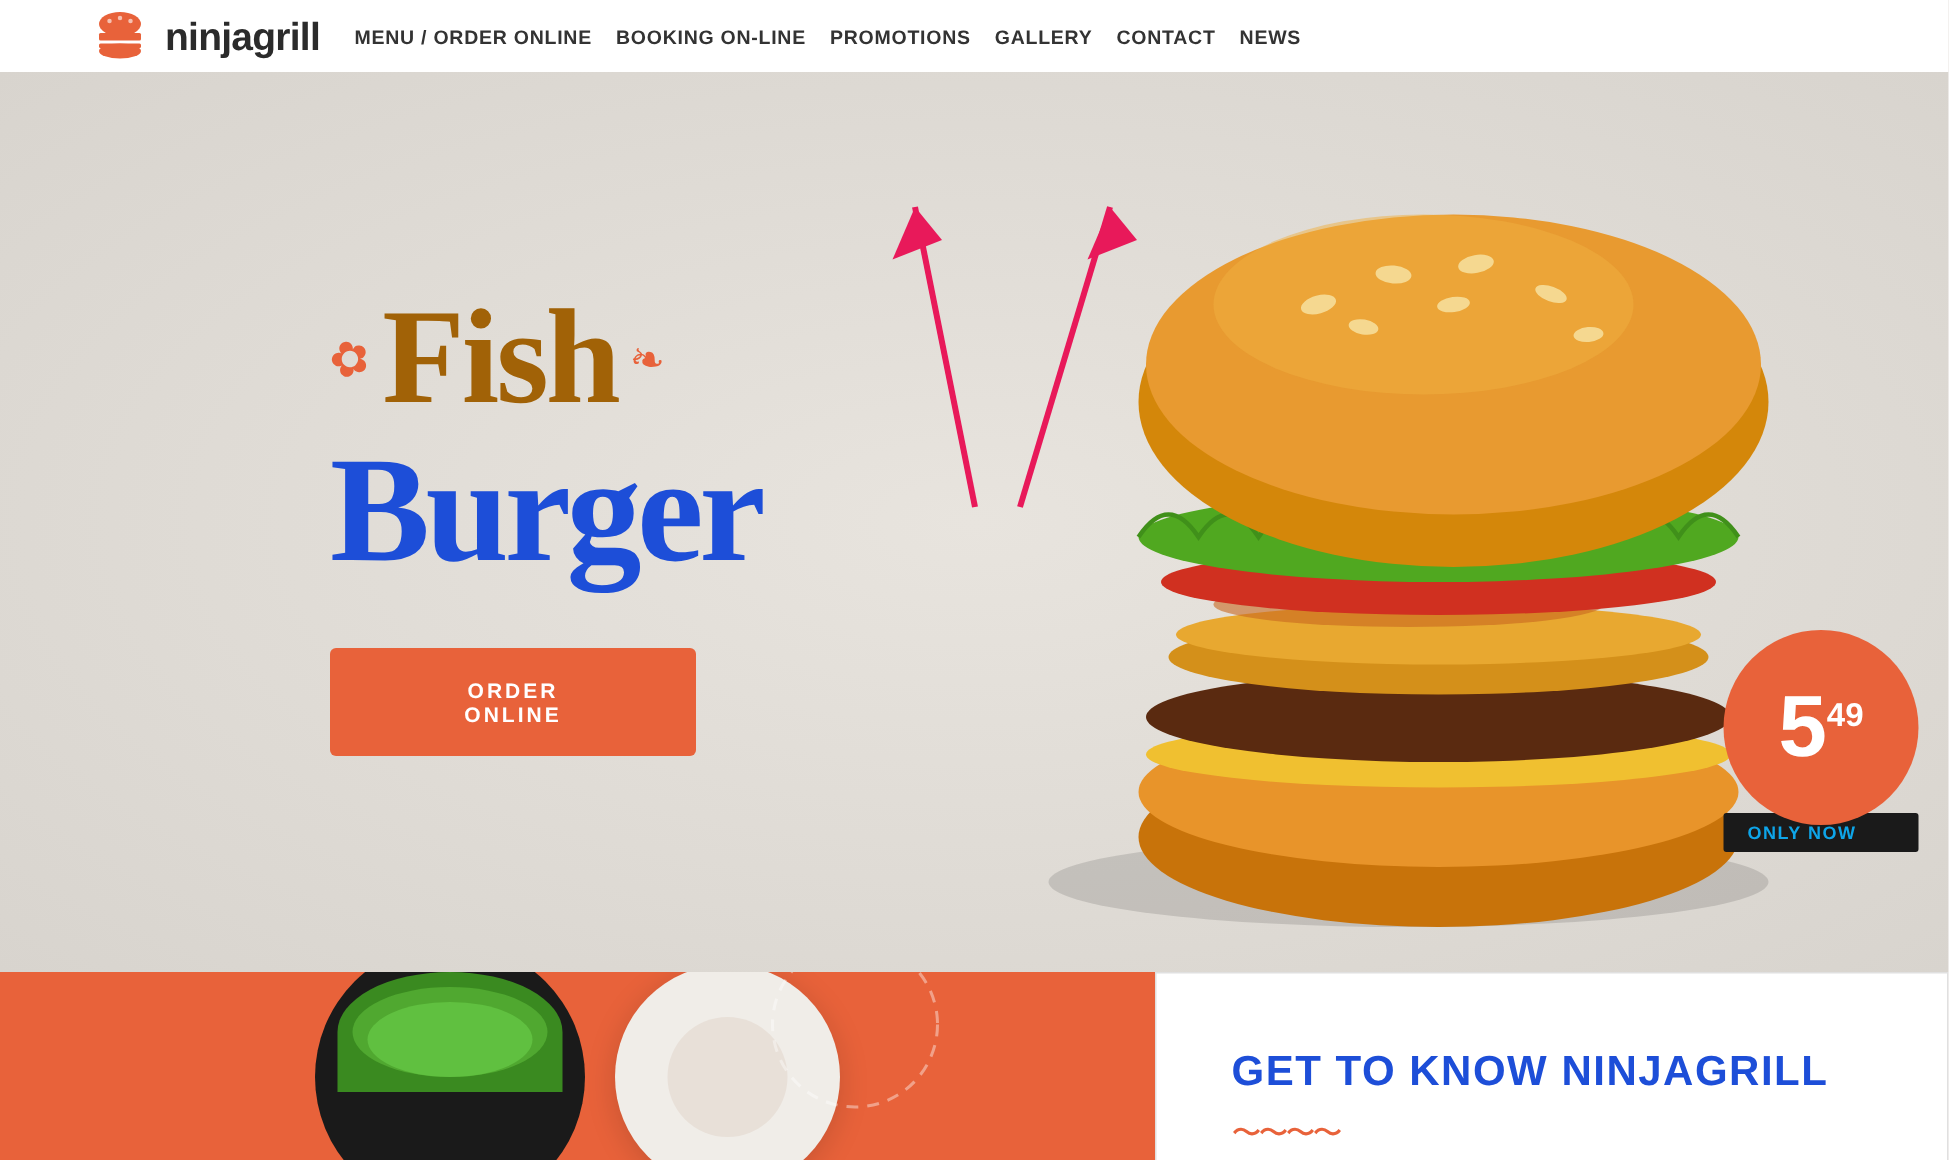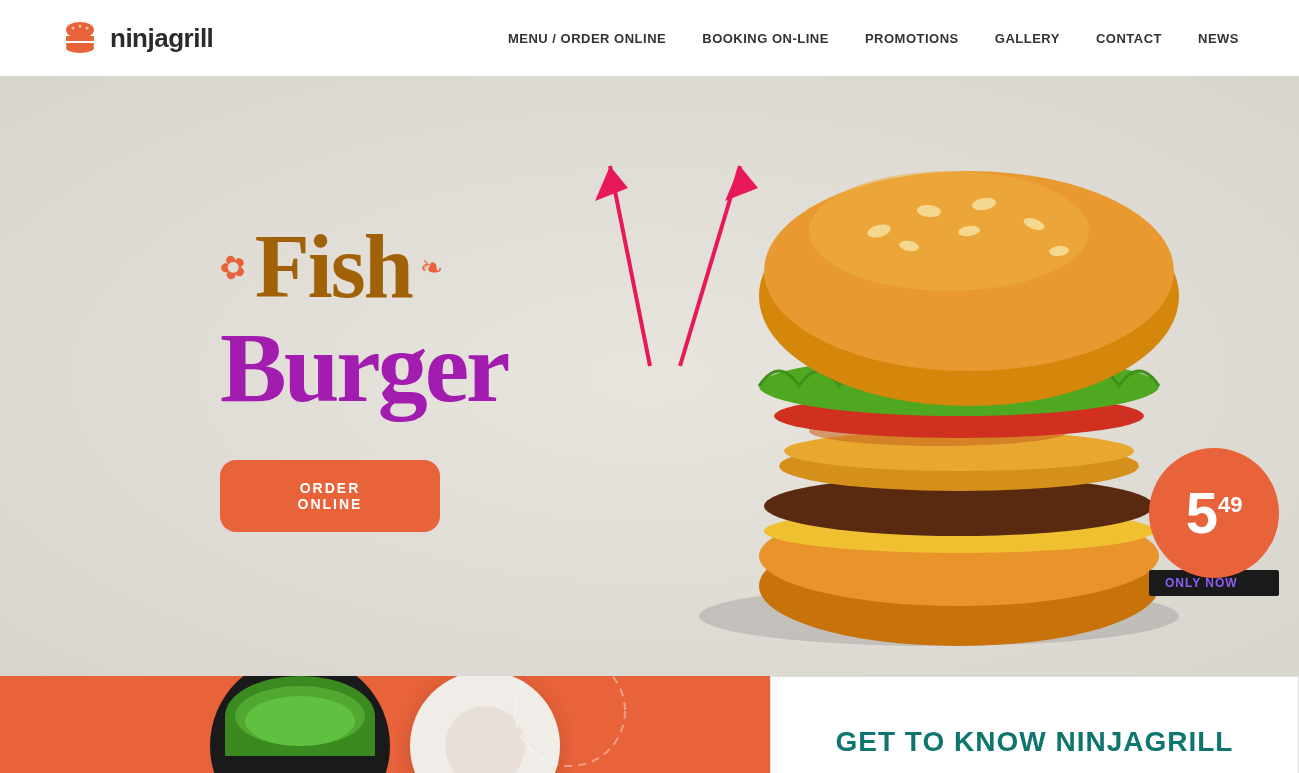--- a/index.html
+++ b/index.html
@@ -2,22 +2,21 @@
 <html><head>
   <meta charset="utf-8">
   <style>
     * { margin: 0; padding: 0; box-sizing: border-box; }
     body { font-family: Arial, sans-serif; background: #f0eeec; width: 1299px; overflow-x: hidden; }
 
     
     header {
       display: flex;
       align-items: center;
-      justify-content: space-between;
-      padding: 18px 60px;
+      padding: 4px 60px;
       background: #fff;
       position: relative;
       z-index: 10;
     }
     .logo-area {
       display: flex;
       align-items: center;
       gap: 10px;
     }
     .logo-icon {
@@ -26,21 +25,22 @@
     }
     .logo-text {
       font-size: 26px;
       font-weight: 700;
       color: #2b2b2b;
       letter-spacing: -0.5px;
     }
     nav {
       display: flex;
       align-items: center;
-      gap: 36px;
+      gap: 16px;
+      margin-left: 23px;
     }
     nav a {
       text-decoration: none;
       font-size: 13px;
       font-weight: 700;
       letter-spacing: 0.5px;
       color: #333;
       text-transform: uppercase;
     }
 
@@ -89,37 +89,37 @@
     }
     .leaf-icon-right {
       color: #e8623a;
       font-size: 28px;
       transform: rotate(10deg);
       display: inline-block;
     }
     .burger-text {
       font-size: 100px;
       font-weight: 900;
-      color: #a21caf;
+      color: #1d4ed8;
       font-family: Georgia, serif;
       letter-spacing: -3px;
     }
     .order-btn {
       display: inline-block;
       background: #e8623a;
       color: #fff;
       font-size: 14px;
       font-weight: 700;
       letter-spacing: 2px;
       text-transform: uppercase;
       padding: 20px 60px;
-      border-radius: 16px;
+      border-radius: 4px;
       border: none;
       cursor: pointer;
-      width: 220px;
+      width: 244px;
       text-align: center;
       margin-top: 20px;
     }
 
     
     .burger-image-area {
       position: absolute;
       right: 0;
       top: 0;
       width: 680px;
@@ -147,21 +147,21 @@
     }
     .price-number {
       font-size: 52px;
       font-weight: 900;
       color: #fff;
       line-height: 1;
       font-family: Arial, sans-serif;
     }
     .price-only-now {
       background: #1a1a1a;
-      color: #8b5cf6;
+      color: #0ea5e9;
       font-size: 12px;
       font-weight: 700;
       letter-spacing: 1px;
       text-transform: uppercase;
       padding: 6px 16px;
       margin-top: -8px;
       border-radius: 2px;
       white-space: nowrap;
     }
 
@@ -192,24 +192,23 @@
       background: #fff;
       display: flex;
       flex-direction: column;
       justify-content: center;
       padding: 30px 50px;
       border: 1px solid #e0e0e0;
     }
     .get-to-know {
       font-size: 28px;
       font-weight: 700;
-      color: #0f766e;
+      color: #1d4ed8;
       letter-spacing: 1px;
       text-transform: uppercase;
-      text-align: center;
     }
     .squiggle {
       margin-top: 12px;
       color: #e8623a;
       font-size: 20px;
       letter-spacing: -2px;
     }
 
     
     .food-items {

